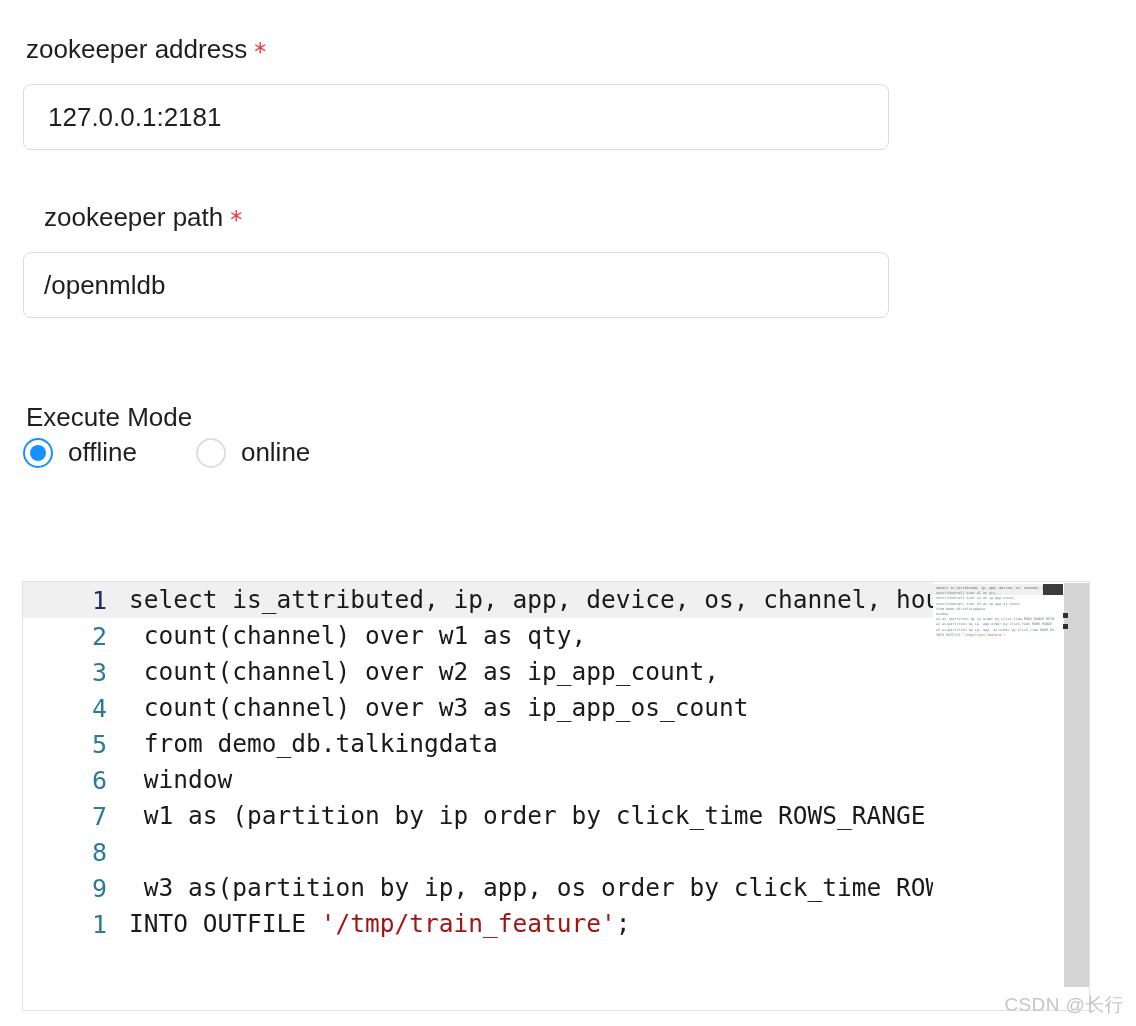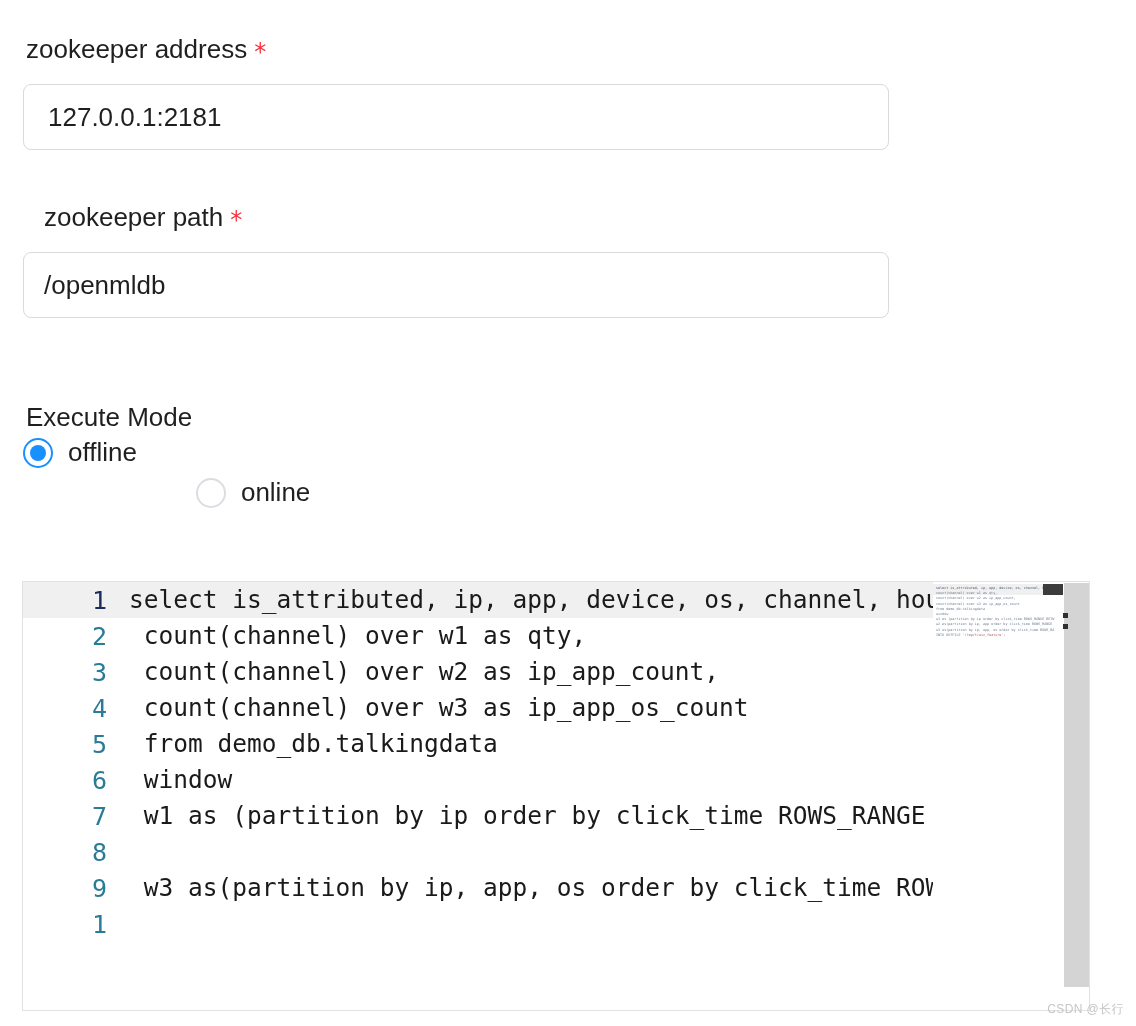--- a/index.html
+++ b/index.html
@@ -189,21 +189,21 @@
     position: absolute;
     left: 0px; top: 42px;
     width: 5px; height: 5px;
     background: #2f2f2f;
   }
 
   
   .watermark {
     position: absolute;
     right: 12px; bottom: 8px;
-    font-size: 12px;
+    font-size: 19px;
     color: #c6c6c6;
     font-family: "Liberation Sans", sans-serif;
     letter-spacing: 0.4px;
     white-space: nowrap;
     z-index: 9;
   }
 </style>
 </head>
 <body>
 
@@ -221,21 +221,21 @@
 
   <div style="position:absolute;left:26px;top:380px;margin-top:24px;">
     <span class="field-label">Execute Mode</span>
   </div>
 
   <div class="radio-row" style="position:absolute;left:23px;top:437px;">
     <div class="radio-item">
       <span class="radio-circle checked"></span>
       <span class="radio-label">offline</span>
     </div>
-    <div class="radio-item" style="margin-left:59px;margin-top:40px;">
+    <div class="radio-item" style="margin-left:59px;">
       <span class="radio-circle"></span>
       <span class="radio-label">online</span>
     </div>
   </div>
 
 
   <div class="editor-box">
     <div class="editor-inner">
 
       <div class="code-area">
@@ -269,20 +269,21 @@
         </div>
         <div class="line">
           <span class="ln">8</span>
         </div>
         <div class="line">
           <span class="ln">9</span>
           <span class="code"> w3 as(partition by ip, app, os order by click_time ROW</span>
         </div>
         <div class="line">
           <span class="ln">1</span>
+          <span class="code"><span>INTO OUTFILE </span><span class="str">'/tmp/train_feature'</span><span>;</span></span>
         </div>
       </div>
 
       <div class="minimap">
         <div class="mm-slider"></div>
         <div class="mm-lines">
           <div class="mm-line mm-active">select is_attributed, ip, app, device, os, channel, hour(click_time) as hour,</div>
           <div class="mm-line">count(channel) over w1 as qty,</div>
           <div class="mm-line">count(channel) over w2 as ip_app_count,</div>
           <div class="mm-line">count(channel) over w3 as ip_app_os_count</div>

